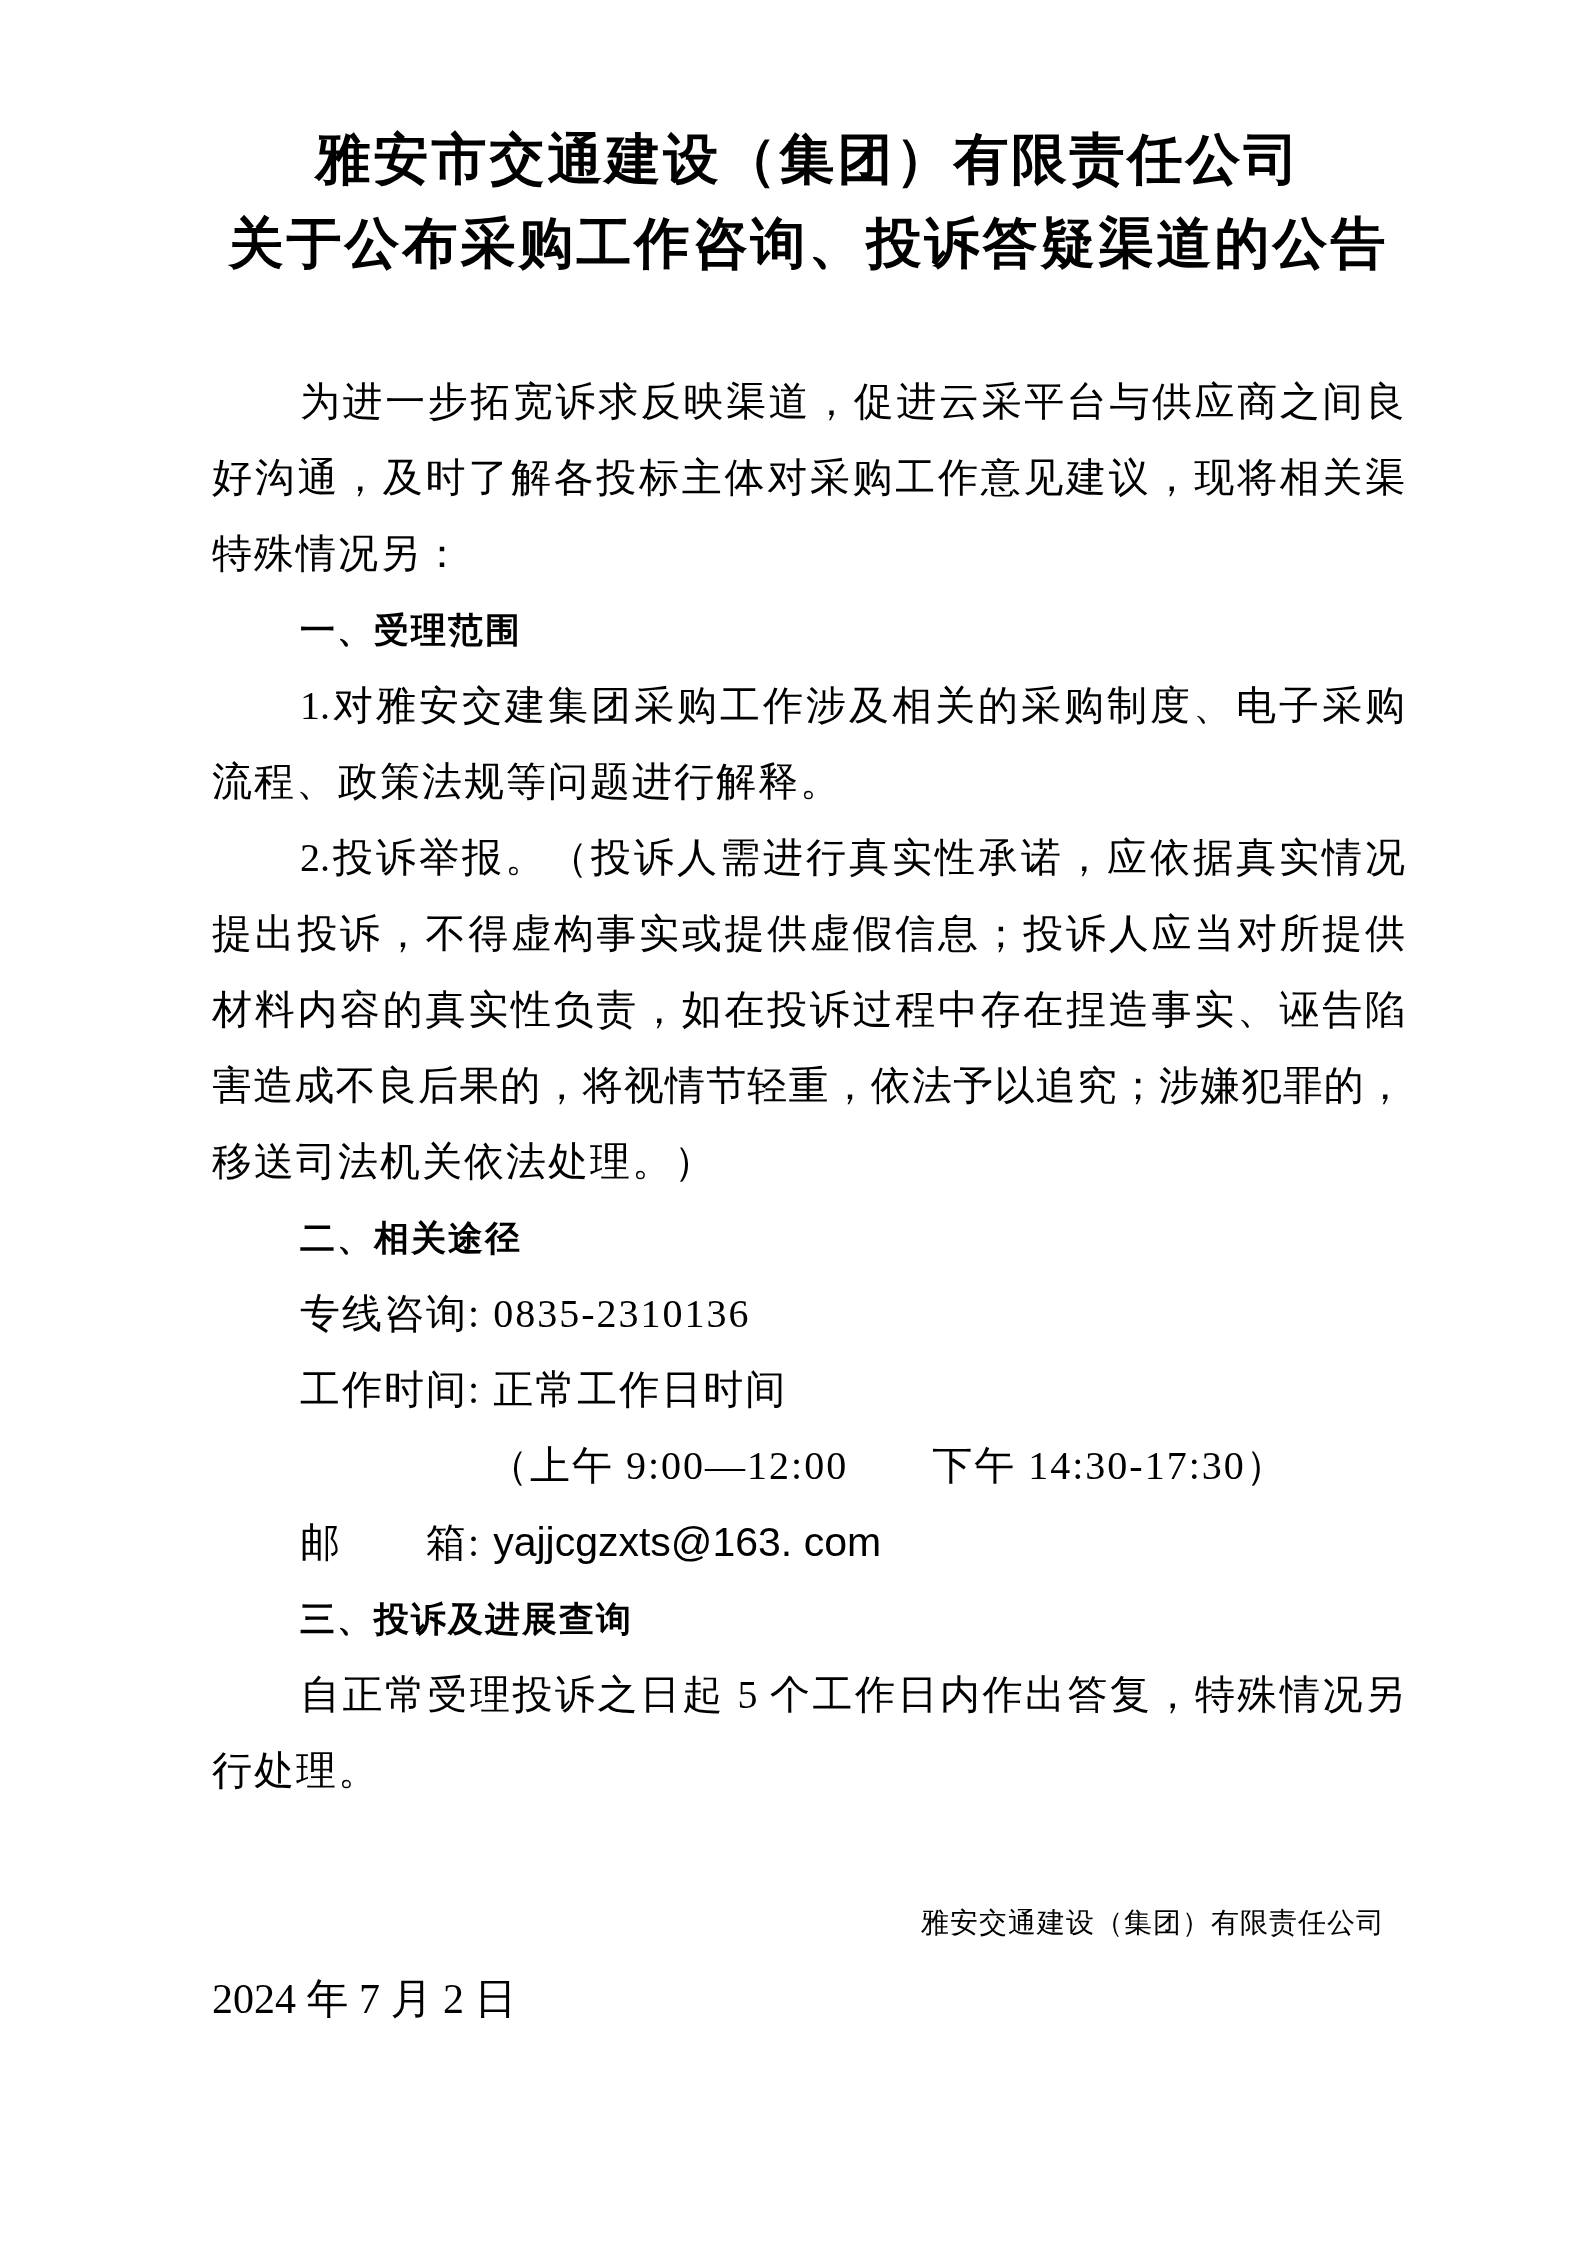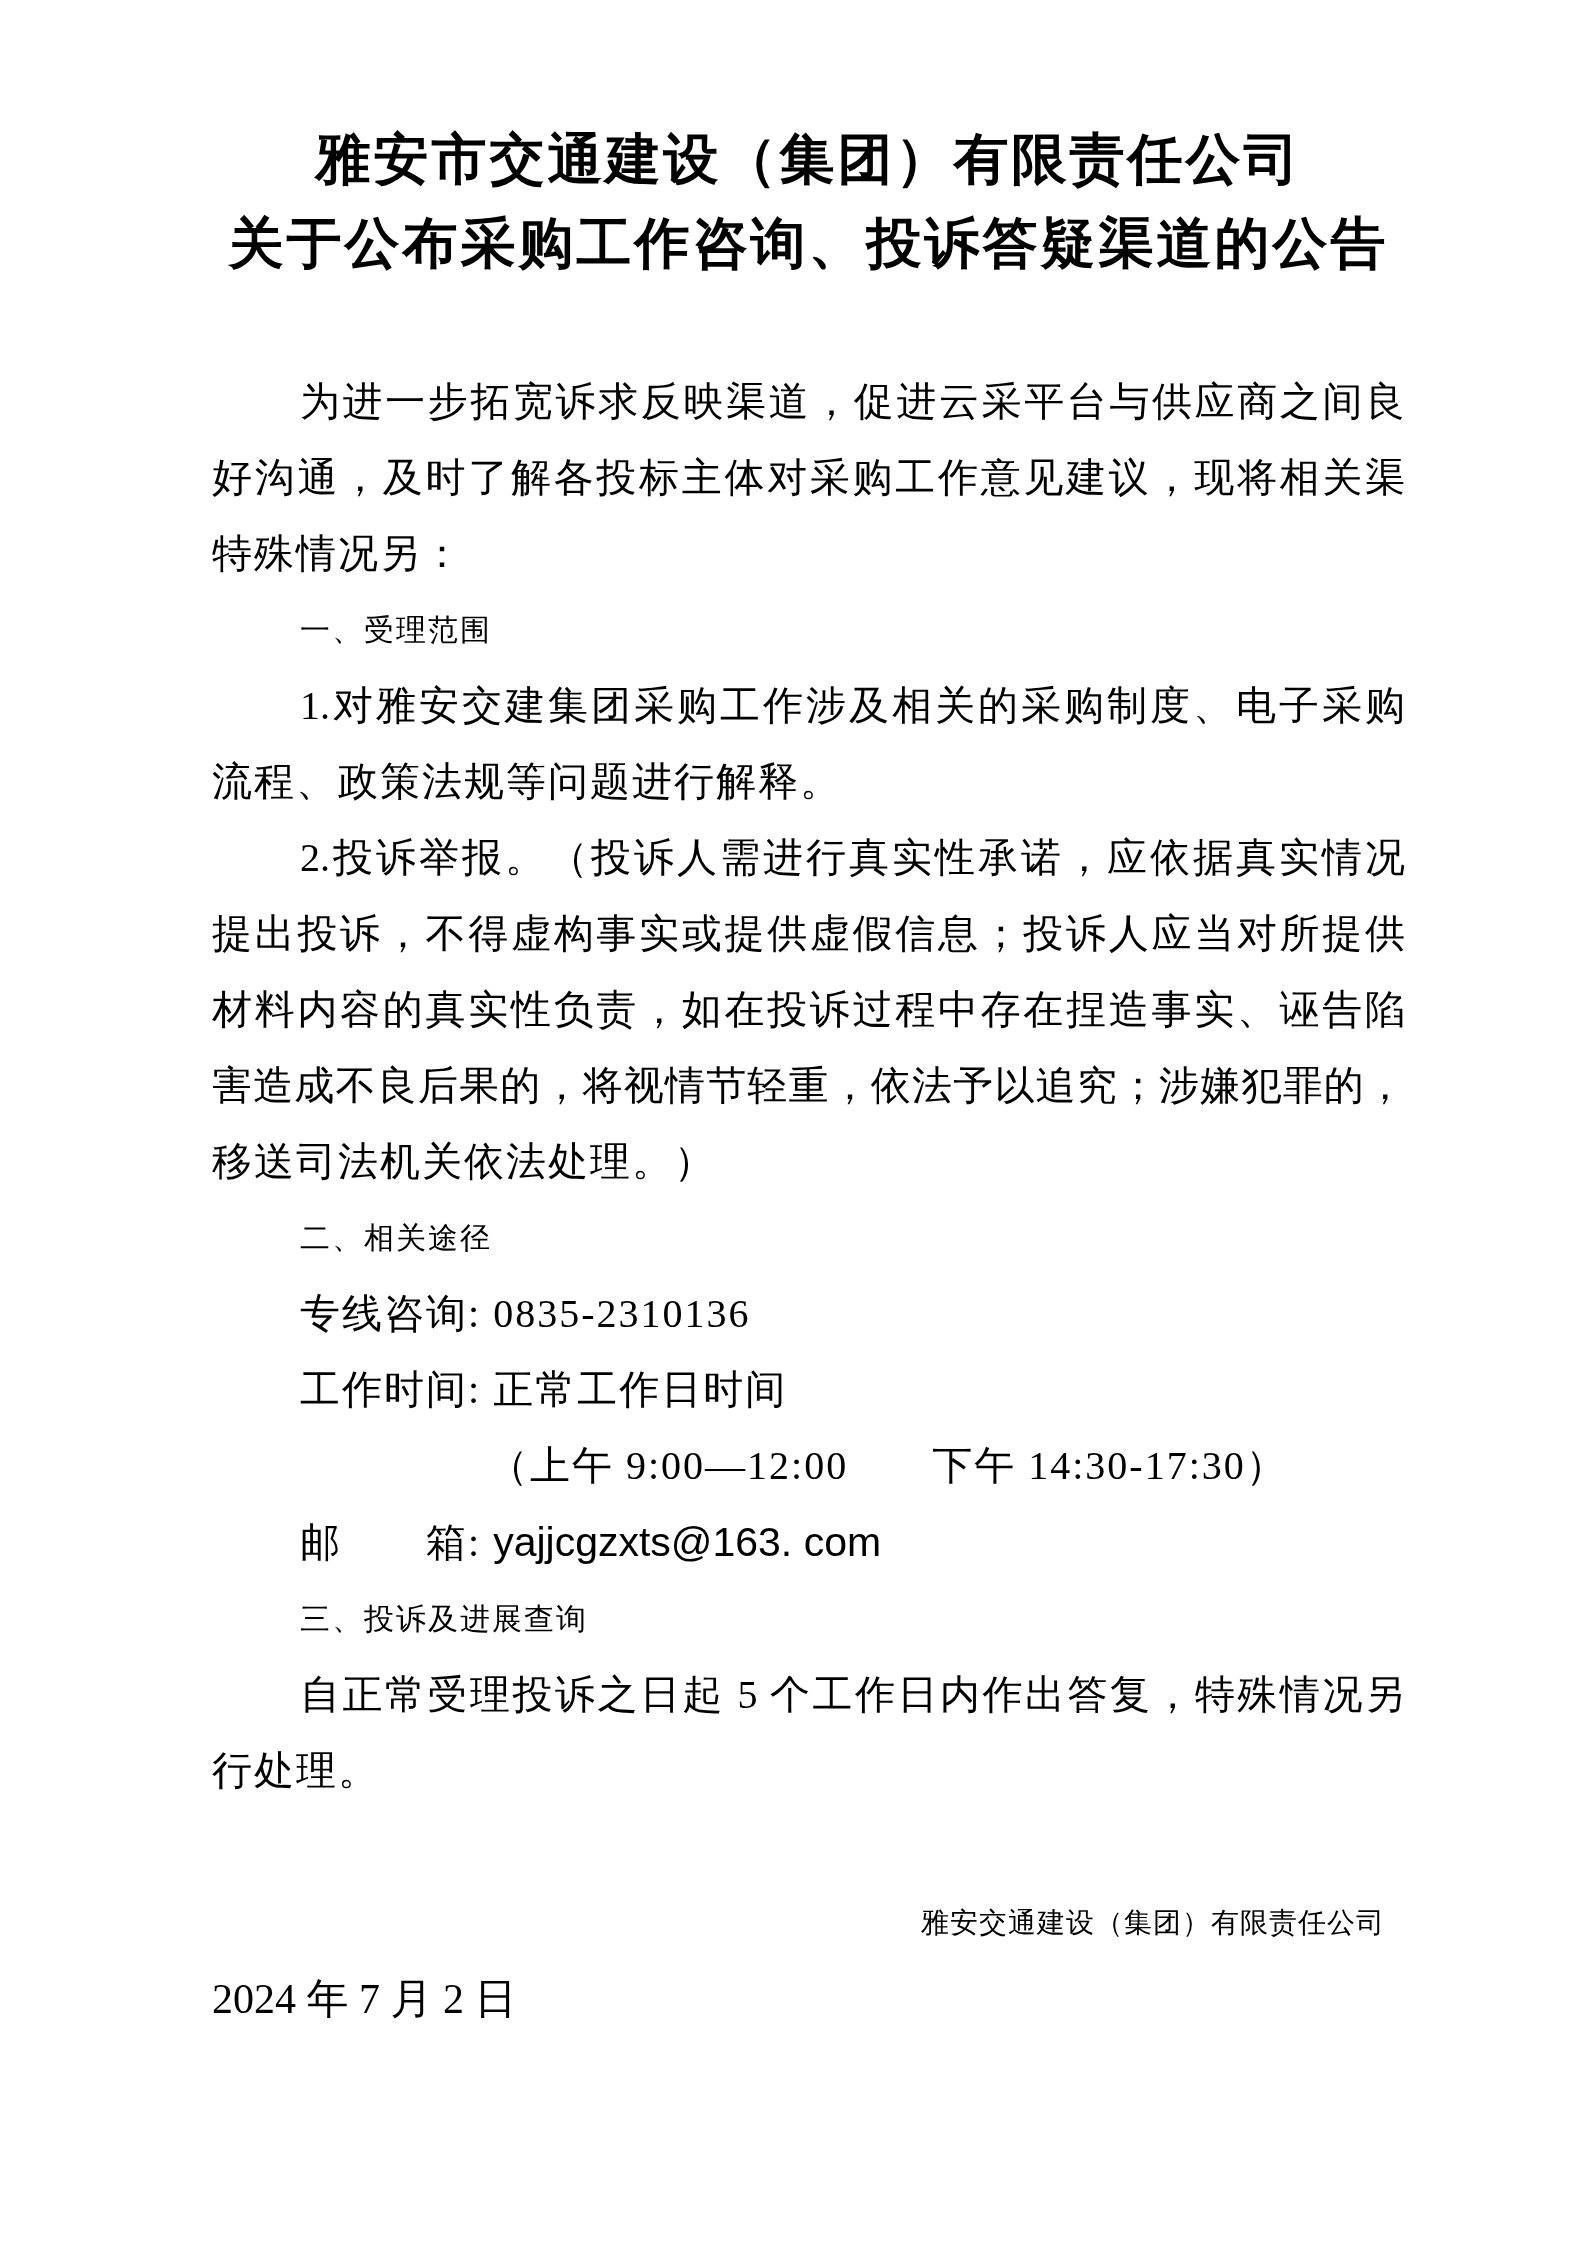--- a/index.html
+++ b/index.html
@@ -19,22 +19,22 @@
     letter-spacing: 3px;
   }
   .doc-body { margin-top: 78px; }
   .ln { font-size: 40px; line-height: 76px; letter-spacing: 2px; white-space: pre-wrap; }
   
   .j { text-align: justify; text-align-last: justify; letter-spacing: 0; }
   .i2 { text-indent: 88px; }
   .i6 { text-indent: 276px; }
   .h {
     font-family: "Liberation Sans", "DejaVu Sans", sans-serif;
-    font-weight: normal;
-    font-size: 30px;
+    font-weight: bold;
+    font-size: 35px;
     letter-spacing: 2px;
   }
   .email { font-family: "Liberation Sans", "DejaVu Sans", sans-serif; font-size: 41px; letter-spacing: 0; text-align: right; }
   .spacer { height: 76px; }
   .sig-company { font-size: 28px; line-height: 76px; letter-spacing: 1px; text-align: right; padding-right: 20px; }
   .sig-date { font-size: 42px; line-height: 76px; padding-right: 190px; }
 </style>
 </head>
 <body>
 

